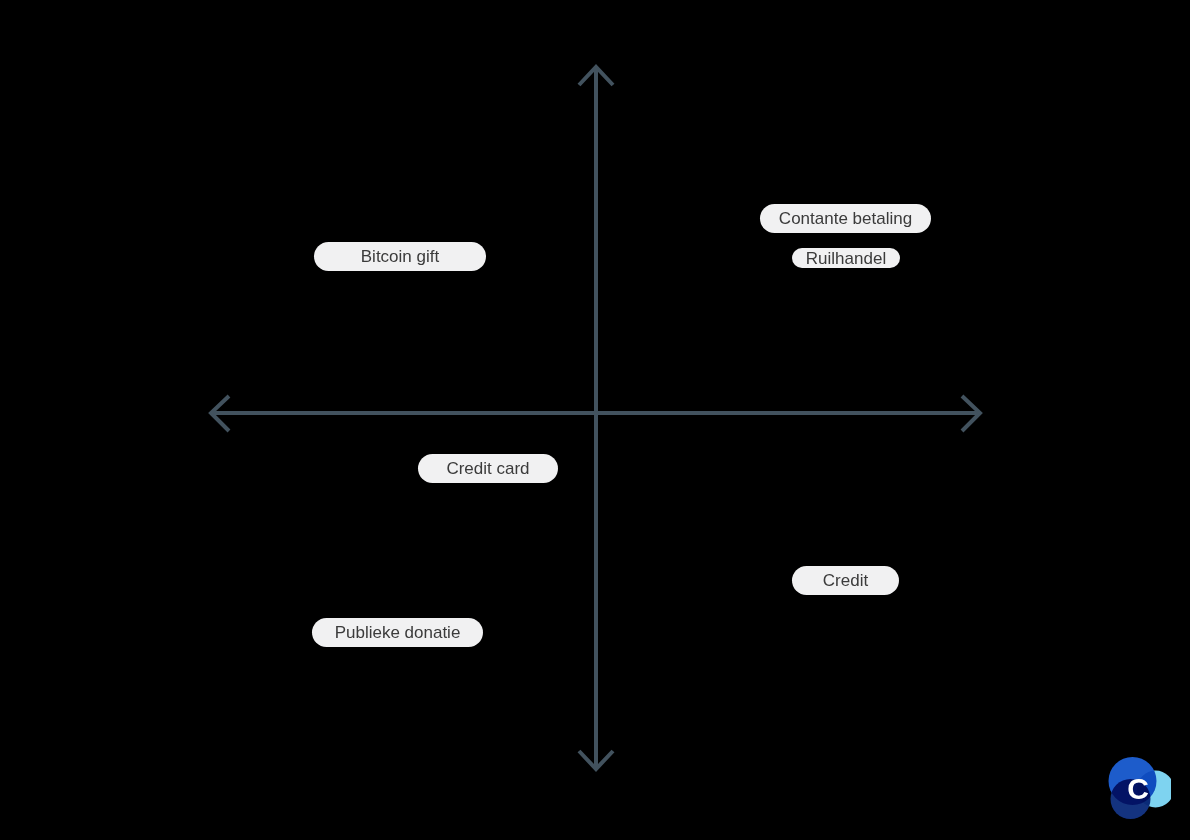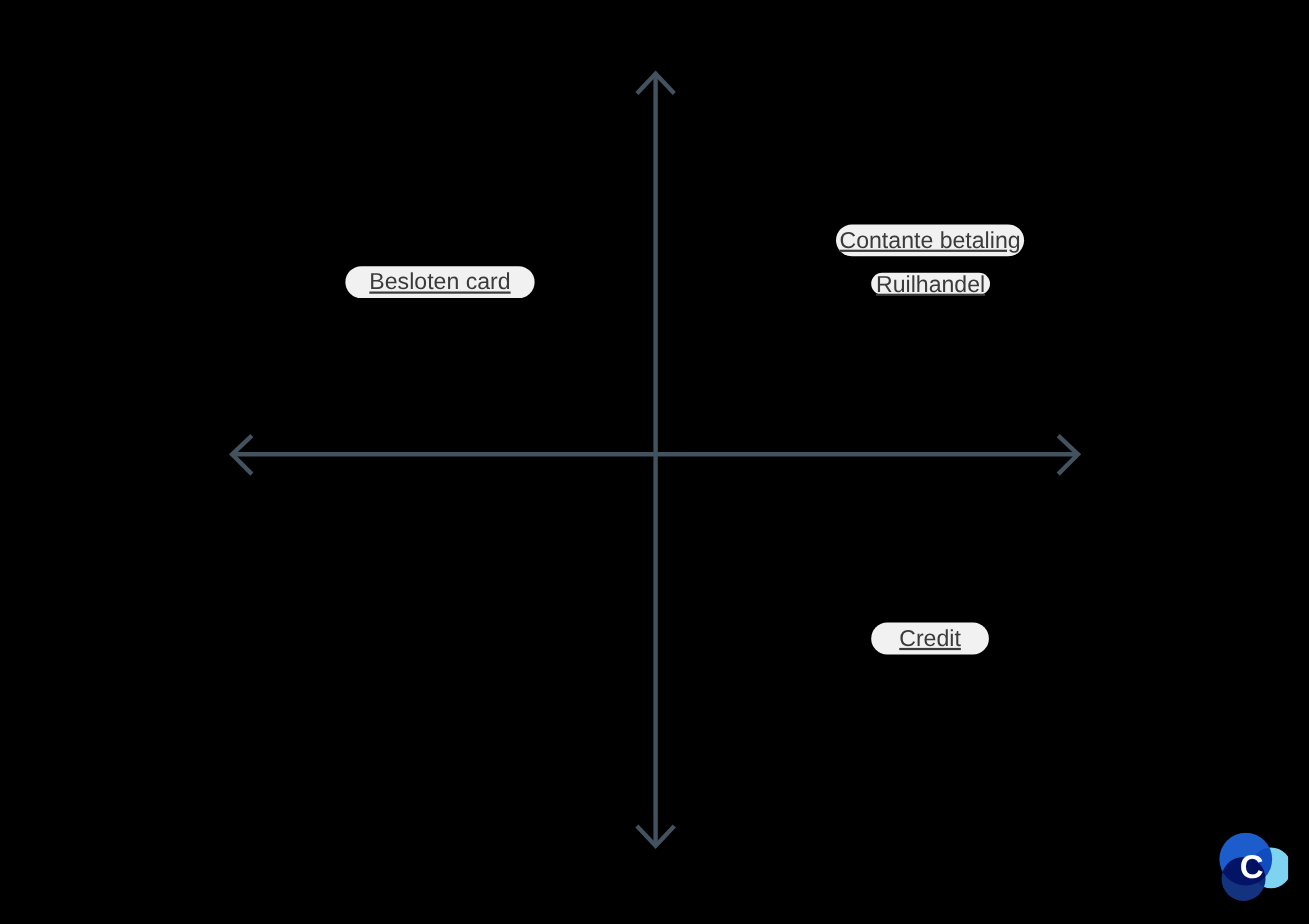--- a/index.html
+++ b/index.html
@@ -25,27 +25,26 @@
     height: 840px;
     display: block;
   }
   .node-pill {
     position: absolute;
     display: flex;
     align-items: center;
     justify-content: center;
     background: #f1f1f2;
     color: #3b3b3b;
-    font-size: 21px;
+    font-size: 17px;
     line-height: 1;
     border-radius: 14.5px;
     white-space: nowrap;
     box-sizing: border-box;
     cursor: pointer;
-    text-decoration: underline;
   }
   .pill-besloten  { left: 314px; top: 242px; width: 172px; height: 29px; }
   .pill-contante  { left: 760px; top: 204px; width: 171px; height: 29px; }
   .pill-ruilhandel{ left: 792px; top: 248px; width: 108px; height: 20px; }
   .pill-credit    { left: 418px; top: 454px; width: 140px; height: 29px; }
   .pill-bitcoin   { left: 792px; top: 566px; width: 107px; height: 29px; }
   .pill-publieke  { left: 312px; top: 618px; width: 171px; height: 29px; }
   .logo {
     position: absolute;
     left: 1107px;
@@ -85,24 +84,26 @@
     <g fill="none" stroke="#42525e" stroke-width="4" stroke-linecap="butt" stroke-linejoin="miter">
       <path d="M596 68 L596 768"></path>
       <path d="M579 85 L596 67 L613 85"></path>
       <path d="M579 751 L596 769 L613 751"></path>
       <path d="M212 413 L979 413"></path>
       <path d="M229 396 L211 413 L229 431"></path>
       <path d="M962 396 L980 413 L962 431"></path>
     </g>
   </svg>
 
-  <div class="node-pill pill-besloten">Besloten card</div>
+  <div class="node-pill pill-besloten">Bitcoin gift</div>
   <div class="node-pill pill-contante">Contante betaling</div>
   <div class="node-pill pill-ruilhandel">Ruilhandel</div>
+  <div class="node-pill pill-credit">Credit card</div>
   <div class="node-pill pill-bitcoin">Credit</div>
+  <div class="node-pill pill-publieke">Publieke donatie</div>
 
   <div class="logo">
     <svg viewBox="0 0 64 64" xmlns="http://www.w3.org/2000/svg">
       <circle class="blend" cx="23.5" cy="42" r="20" fill="#14337f"></circle>
       <circle class="blend" cx="25.5" cy="24" r="24" fill="#1d5ccb"></circle>
       <circle class="blend" cx="48.5" cy="32" r="18.5" fill="#7ed3f0"></circle>
     </svg>
     <div class="logo-letter">C</div>
   </div>
 

